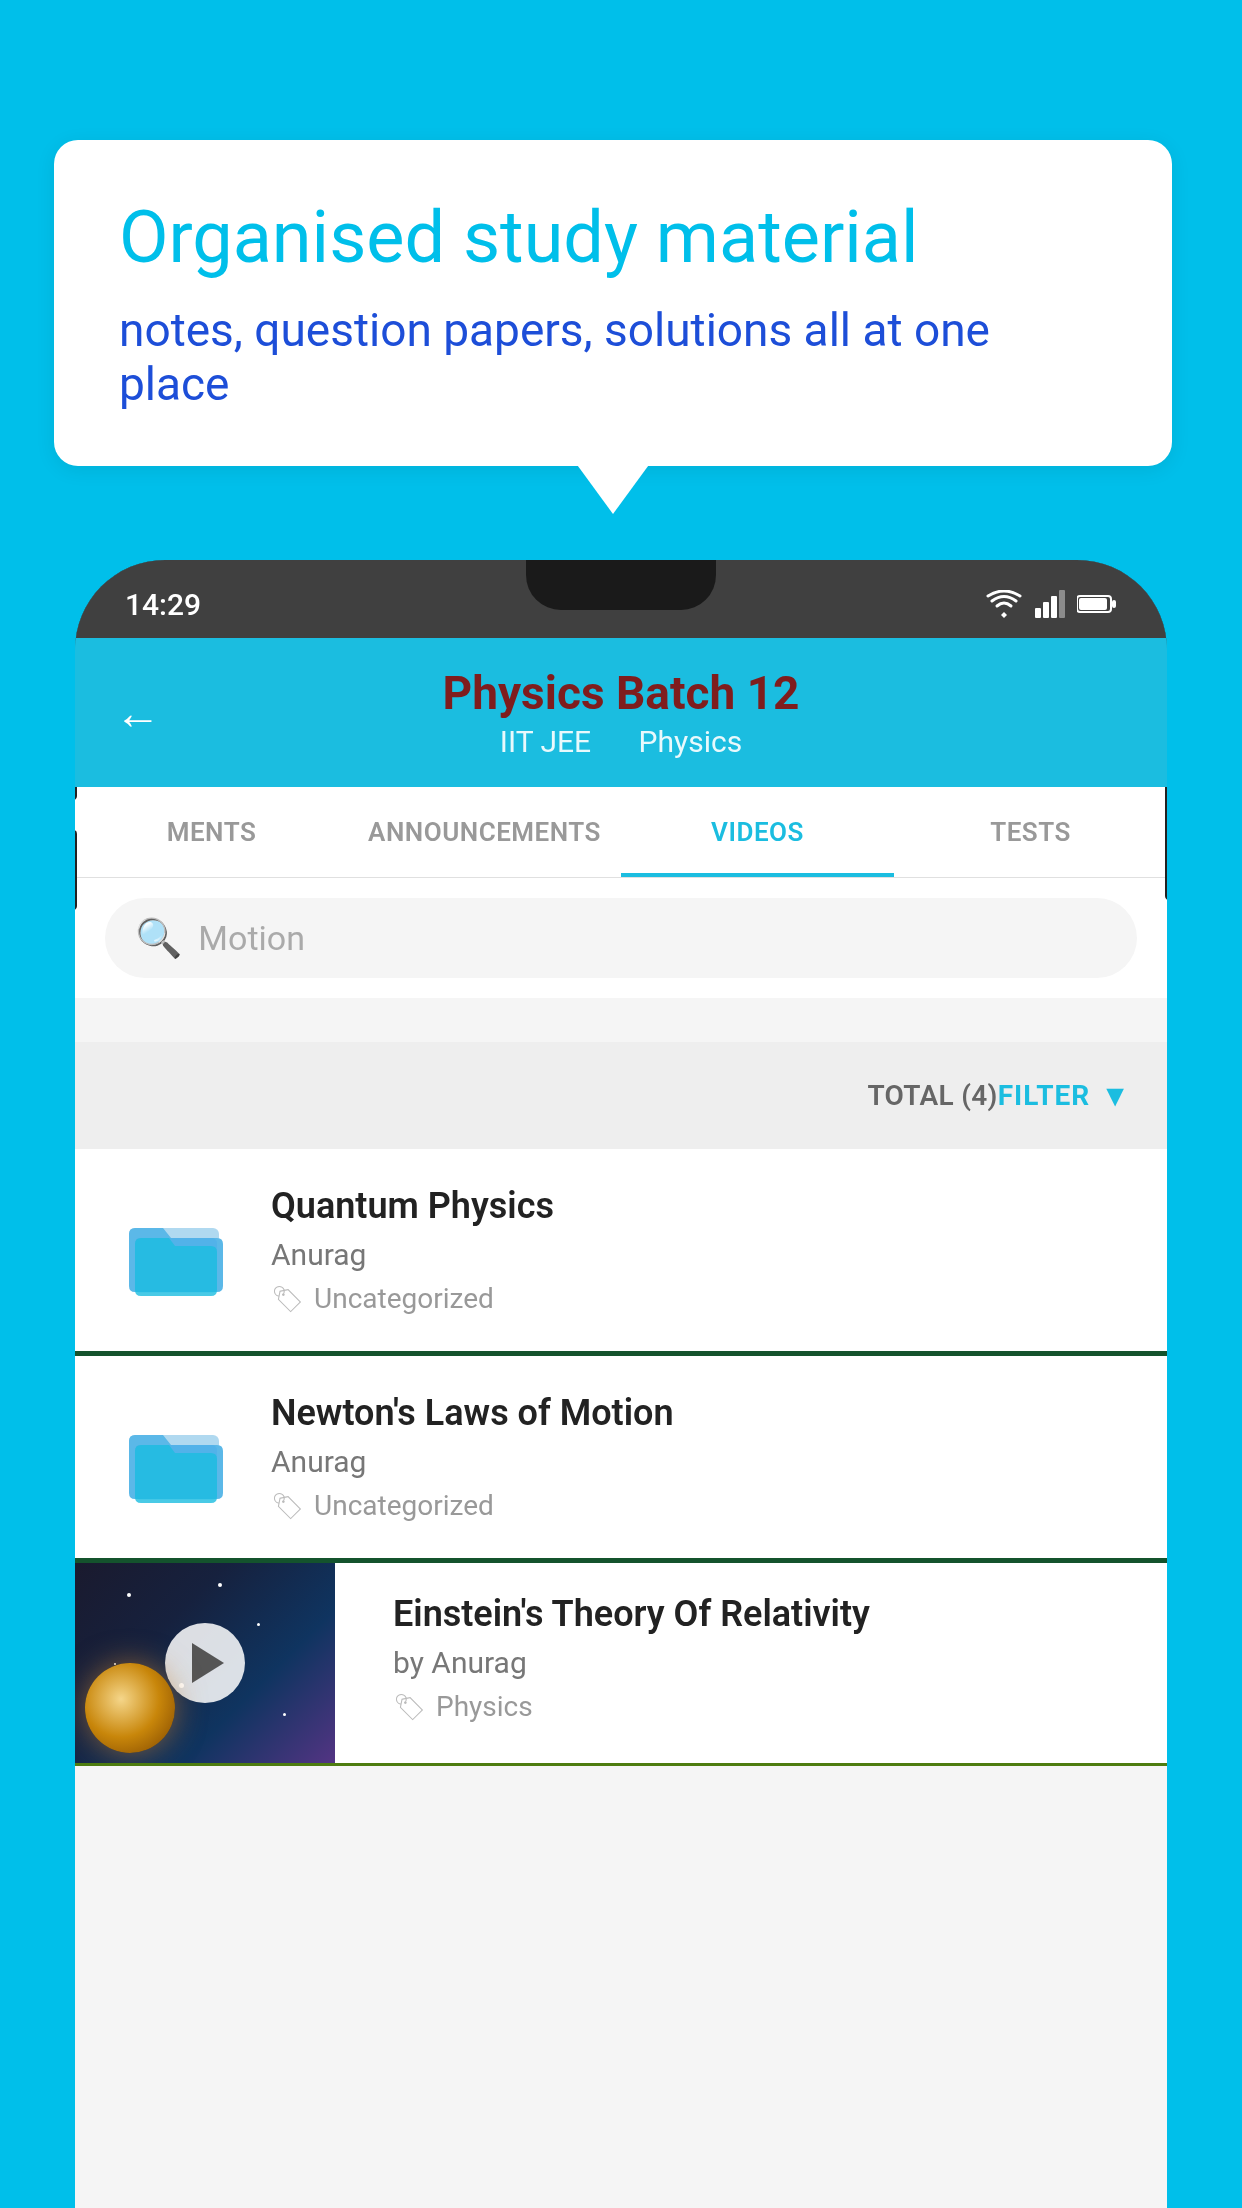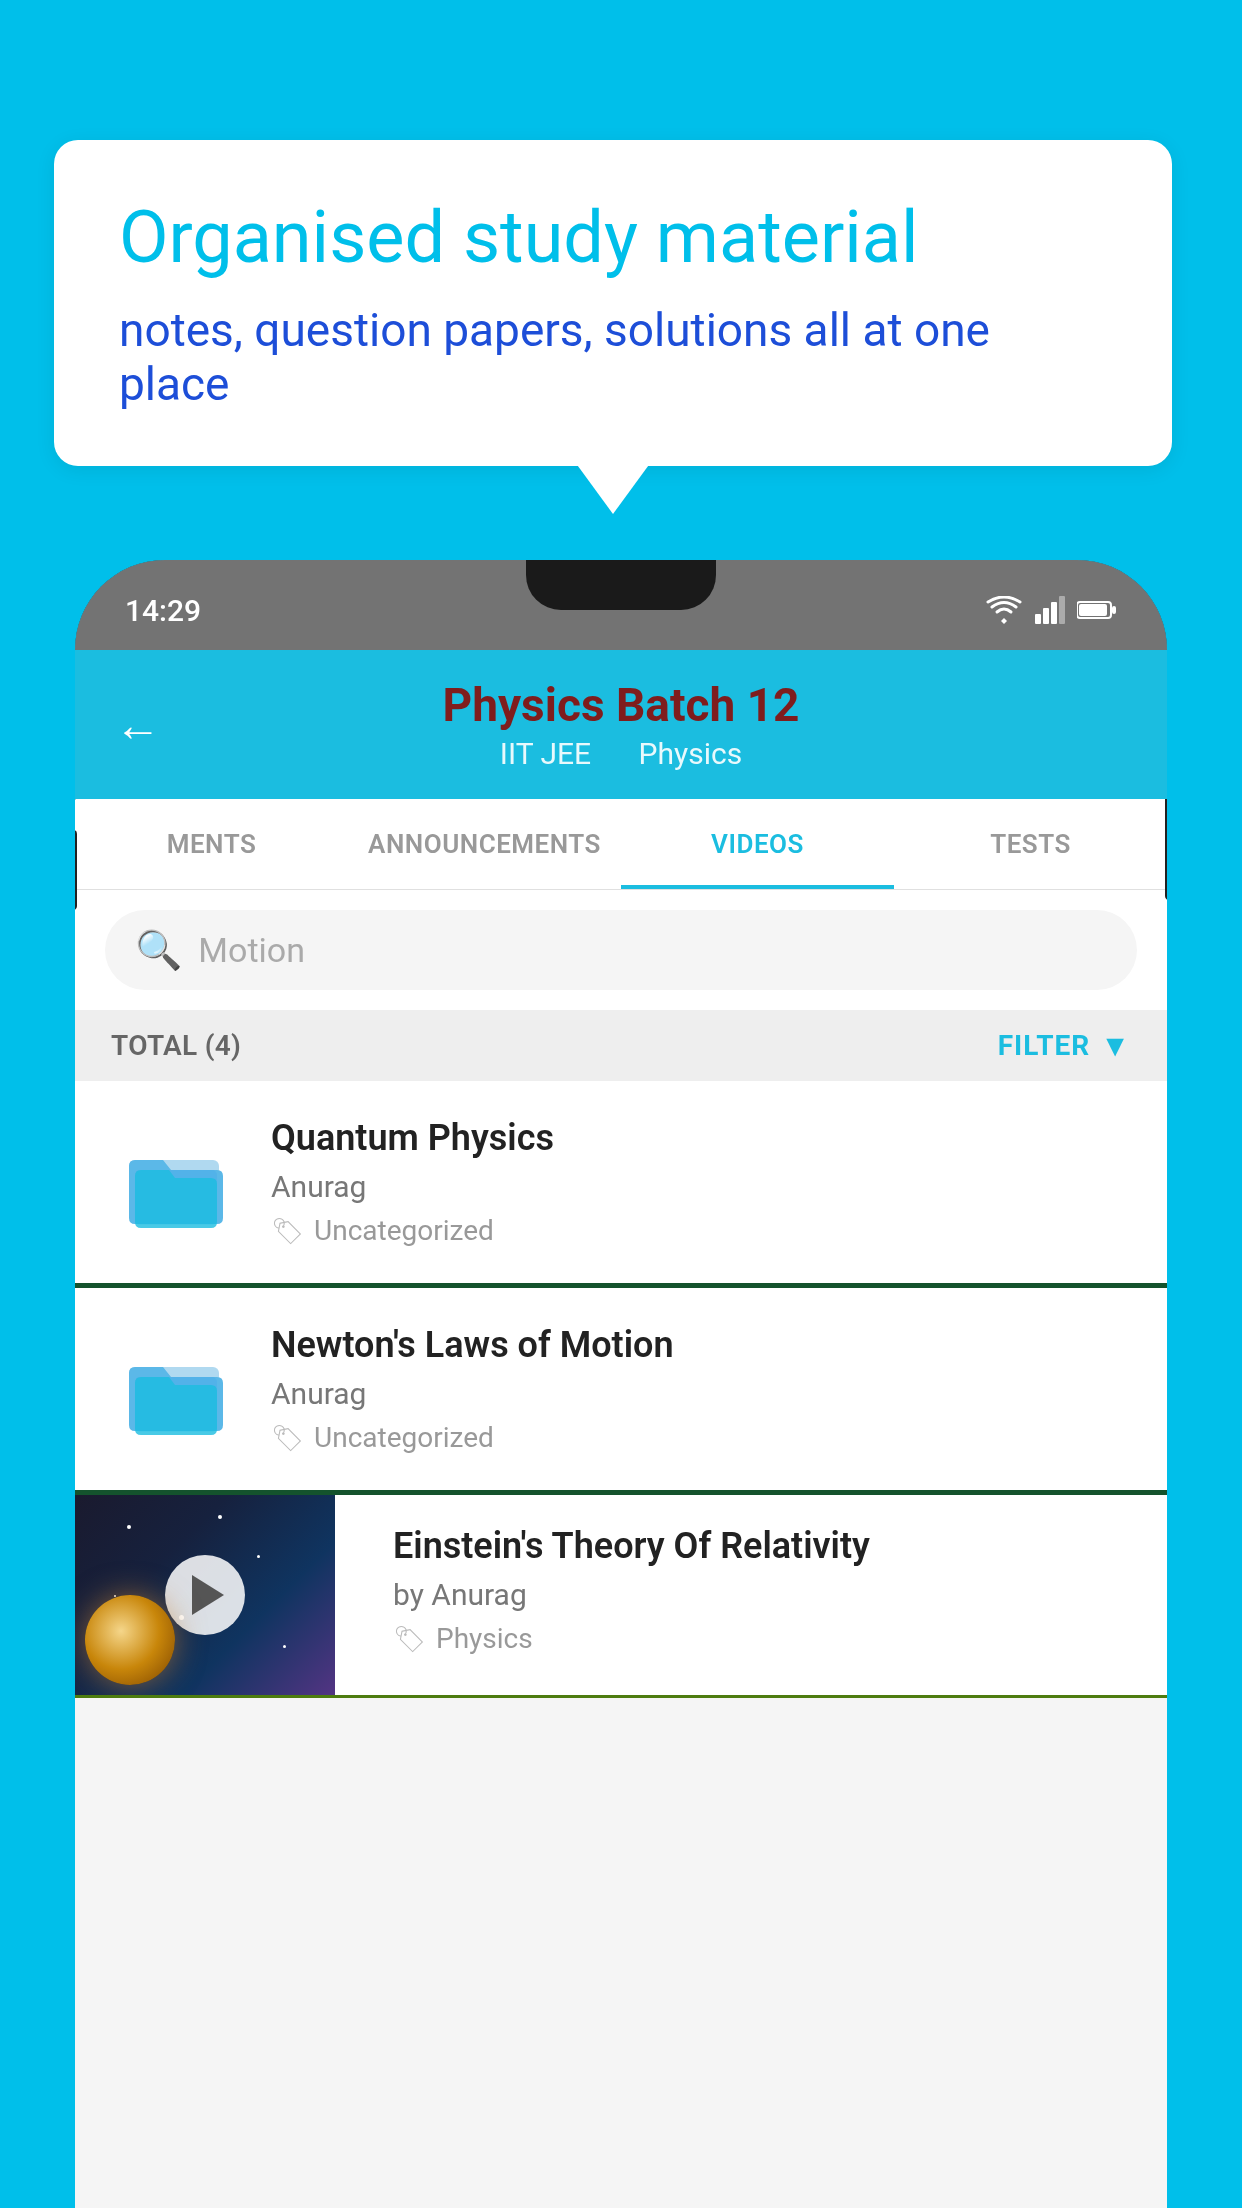--- a/index.html
+++ b/index.html
@@ -63,22 +63,22 @@
       left: 75px;
       right: 75px;
       bottom: 0;
       background: #1a1a1a;
       border-radius: 90px 90px 0 0;
       overflow: hidden;
     }
 
     
     .status-bar {
-      background: #737373;
-      height: 90px;
+      background: #404040;
+      height: 78px;
       display: flex;
       align-items: center;
       justify-content: space-between;
       padding: 0 50px;
       padding-top: 10px;
     }
 
     .status-time {
       color: white;
       font-size: 30px;
@@ -189,24 +189,25 @@
     }
 
     .search-placeholder {
       color: #aaa;
       font-size: 34px;
     }
 
     
     .filter-row {
       background: #eeeeee;
-      padding: 18px 36px;
-      display: flex;
-      align-items: center;
-      justify-content: space-between;
+      padding: 36px 36px;
+      display: flex;
+      align-items: center;
+      justify-content: flex-end;
+      margin-top: 44px;
     }
 
     .total-label {
       font-size: 28px;
       color: #666;
       font-weight: 600;
       letter-spacing: 0.3px;
     }
 
     .filter-btn {

